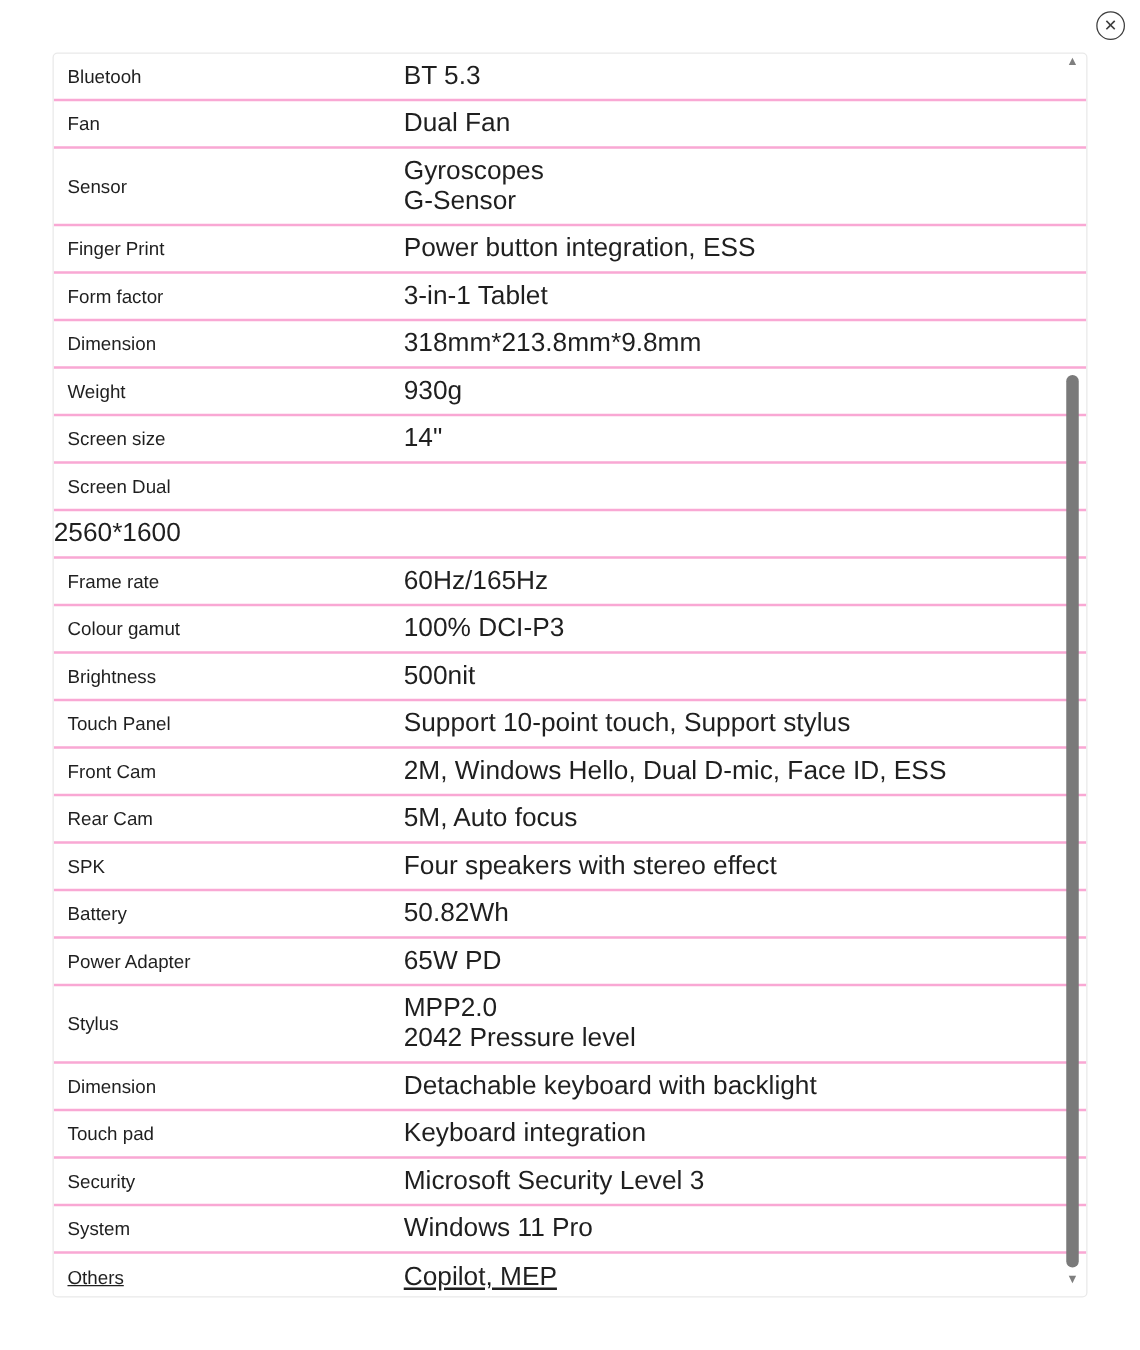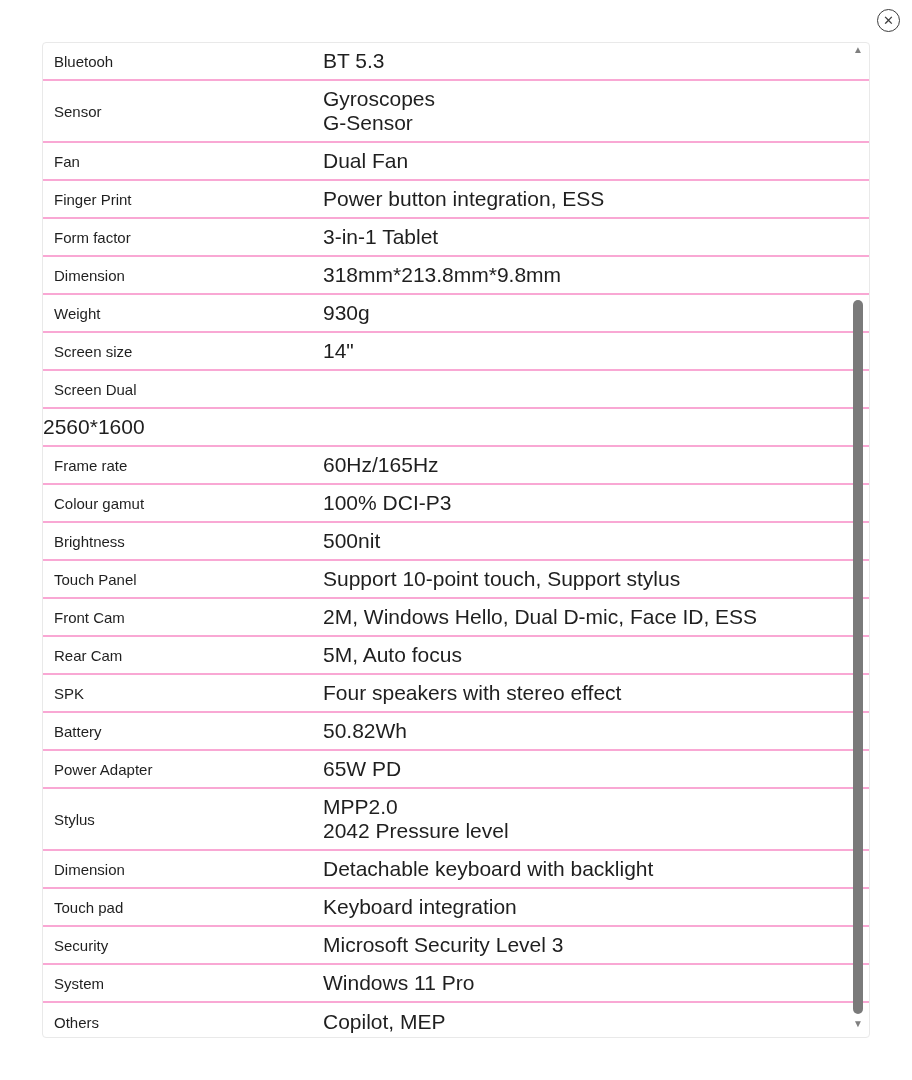--- a/index.html
+++ b/index.html
@@ -40,21 +40,21 @@
   }
 
   .spec-table { width: 100%; }
 
   .spec-row {
     display: flex;
     align-items: center;
     min-height: 38px;
     border-bottom: 2px solid #f9a8d4;
   }
-  .spec-row:last-child { border-bottom: none; }
+  .spec-row:last-child { border-bottom: none; text-decoration: underline; }
 
   .cell-label {
     flex: 0 0 280px;
     padding: 6px 10px 6px 11px;
     font-size: 15px;
     color: #1f1f1f;
   }
   .cell-value {
     flex: 1 1 auto;
     padding: 6px 26px 6px 0;
@@ -103,28 +103,28 @@
 </button>
 
 <div class="spec-card">
   <div class="spec-table">
   <div class="spec-row">
     <div class="cell-label">Bluetooh</div>
     <div class="cell-value">BT 5.3</div>
   </div>
 
   <div class="spec-row">
+    <div class="cell-label">Fan</div>
+    <div class="cell-value">Dual Fan</div>
+  </div>
+
+  <div class="spec-row">
     <div class="cell-label">Sensor</div>
     <div class="cell-value">Gyroscopes
 G-Sensor</div>
-  </div>
-
-  <div class="spec-row">
-    <div class="cell-label">Fan</div>
-    <div class="cell-value">Dual Fan</div>
   </div>
 
   <div class="spec-row">
     <div class="cell-label">Finger Print</div>
     <div class="cell-value">Power button integration, ESS</div>
   </div>
 
   <div class="spec-row">
     <div class="cell-label">Form factor</div>
     <div class="cell-value">3-in-1 Tablet</div>

